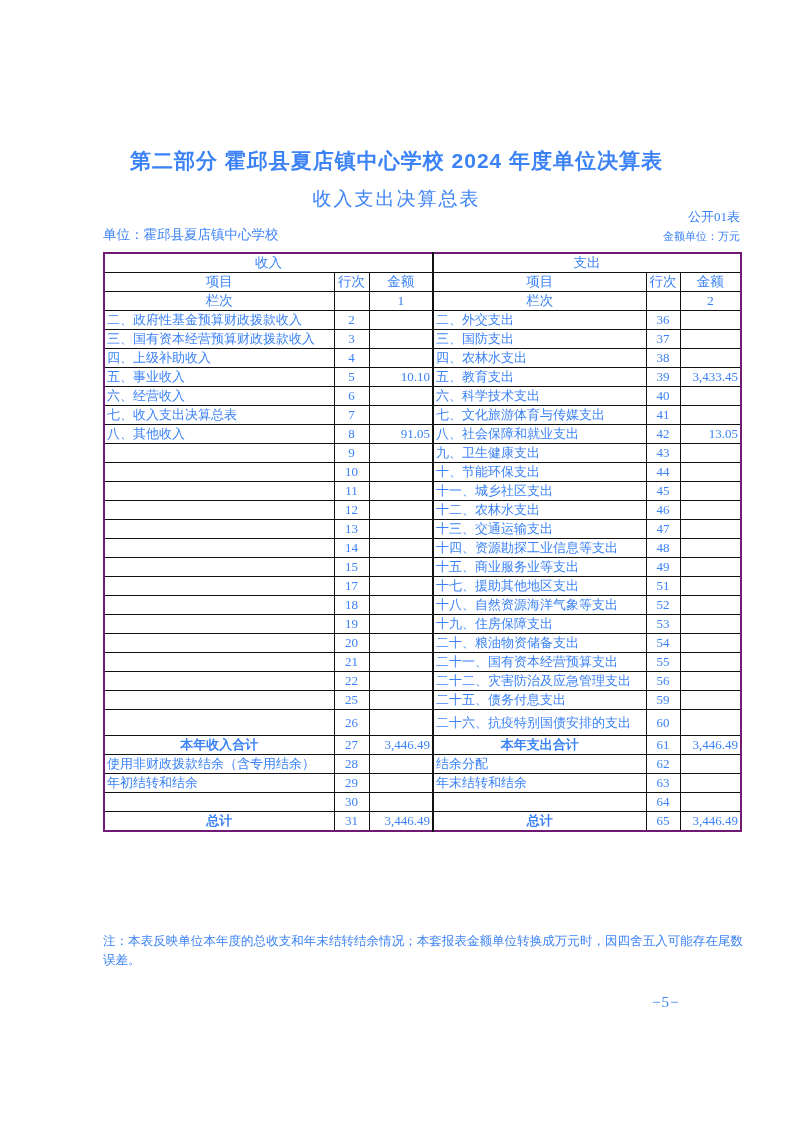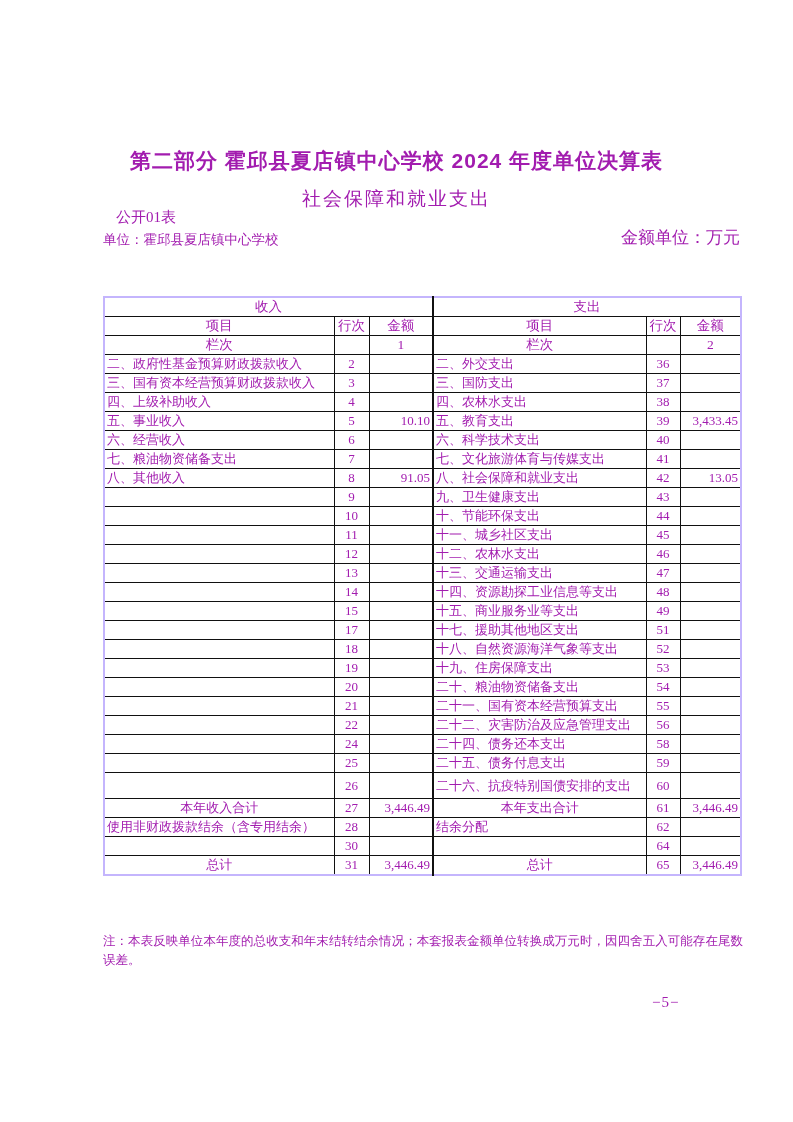--- a/index.html
+++ b/index.html
@@ -4,21 +4,21 @@
 <style>
   * { margin: 0; padding: 0; box-sizing: border-box; }
   html, body { background: #e8e8e8; }
   .page {
     position: relative;
     width: 793px;
     height: 1122px;
     margin: 0 auto;
     background: #ffffff;
     font-family: "Liberation Serif", "DejaVu Serif", serif;
-    color: #a21caf;
+    color: #3b82f6;
     overflow: hidden;
   }
   .doc-title {
     position: absolute;
     top: 147px; left: 0; width: 793px;
     text-align: center;
     font-family: "Liberation Sans", "DejaVu Sans", sans-serif;
     font-weight: bold;
     font-size: 21px;
     letter-spacing: 1px;
@@ -27,39 +27,39 @@
   .doc-subtitle {
     position: absolute;
     top: 186px; left: 0; width: 793px;
     text-align: center;
     font-size: 19px;
     letter-spacing: 2px;
     white-space: nowrap;
   }
   .table-code {
     position: absolute;
-    top: 208px; left: 116px; width: 637px;
-    font-size: 15px;
+    top: 208px; left: 103px; width: 637px;
+    text-align: right;
+    font-size: 13px;
   }
   .meta-row {
     position: absolute;
     top: 226px; left: 103px; width: 637px;
     display: flex;
     justify-content: space-between;
     align-items: flex-end;
   }
   .unit-name { font-size: 13.5px; text-align: center; }
-  .amount-unit { font-size: 17px; margin-left: 32px; }
+  .amount-unit { font-size: 11px; margin-left: 32px; }
   .table-wrap { position: absolute; top: 252px; left: 103px; width: 637px; }
   table.acct {
     width: 637px;
     border-collapse: collapse;
     table-layout: fixed;
-    border: 2px solid #c4b5fd;
-    margin-top: 44px;
+    border: 2px solid #701a75;
   }
   table.acct th, table.acct td {
     border: 1px solid #111111;
     font-size: 13px;
     padding: 0 2px;
     overflow: hidden;
     white-space: nowrap;
     vertical-align: middle;
   }
   table.acct th {
@@ -68,21 +68,21 @@
     height: 17px;
     font-size: 13.5px;
   }
   table.acct td { height: 19px; }
   tr.tall td { height: 26px; }
   td.item { text-align: left; }
   td.line { text-align: center; }
   td.amount { text-align: right; }
   td.sum {
     text-align: center;
-    font-weight: normal;
+    font-weight: bold;
     font-family: "Liberation Sans", "DejaVu Sans", sans-serif;
     font-size: 12.5px;
   }
   .mid { border-left: 2px solid #111111 !important; }
   .footnote {
     position: absolute;
     top: 932px; left: 103px; width: 640px;
     font-size: 12.5px;
     line-height: 1.55;
     text-align: justify;
@@ -93,21 +93,21 @@
     font-size: 15px;
     letter-spacing: 1px;
   }
 </style>
 </head>
 <body>
 
 <div class="page">
 
   <div class="doc-title">第二部分 霍邱县夏店镇中心学校 2024 年度单位决算表</div>
-  <div class="doc-subtitle">社会保障和就业支出</div>
+  <div class="doc-subtitle">收入支出决算总表</div>
   <div class="table-code">公开01表</div>
 
   <div class="meta-row">
     <span class="unit-name">单位：霍邱县夏店镇中心学校</span>
     <span class="amount-unit">金额单位：万元</span>
   </div>
 
   <div class="table-wrap">
     <table class="acct">
       <colgroup>
@@ -175,21 +175,21 @@
           </tr>
           <tr>
             <td class="item">六、经营收入</td>
             <td class="line">6</td>
             <td class="amount"></td>
             <td class="item mid">六、科学技术支出</td>
             <td class="line">40</td>
             <td class="amount"></td>
           </tr>
           <tr>
-            <td class="item">七、粮油物资储备支出</td>
+            <td class="item">七、收入支出决算总表</td>
             <td class="line">7</td>
             <td class="amount"></td>
             <td class="item mid">七、文化旅游体育与传媒支出</td>
             <td class="line">41</td>
             <td class="amount"></td>
           </tr>
           <tr>
             <td class="item">八、其他收入</td>
             <td class="line">8</td>
             <td class="amount">91.05</td>
@@ -296,28 +296,20 @@
           <tr>
             <td class="item"></td>
             <td class="line">22</td>
             <td class="amount"></td>
             <td class="item mid">二十二、灾害防治及应急管理支出</td>
             <td class="line">56</td>
             <td class="amount"></td>
           </tr>
           <tr>
             <td class="item"></td>
-            <td class="line">24</td>
-            <td class="amount"></td>
-            <td class="item mid">二十四、债务还本支出</td>
-            <td class="line">58</td>
-            <td class="amount"></td>
-          </tr>
-          <tr>
-            <td class="item"></td>
             <td class="line">25</td>
             <td class="amount"></td>
             <td class="item mid">二十五、债务付息支出</td>
             <td class="line">59</td>
             <td class="amount"></td>
           </tr>
           <tr class="tall">
             <td class="item"></td>
             <td class="line">26</td>
             <td class="amount"></td>
@@ -335,20 +327,28 @@
           </tr>
           <tr>
             <td class="item">使用非财政拨款结余（含专用结余）</td>
             <td class="line">28</td>
             <td class="amount"></td>
             <td class="item mid">结余分配</td>
             <td class="line">62</td>
             <td class="amount"></td>
           </tr>
           <tr>
+            <td class="item">年初结转和结余</td>
+            <td class="line">29</td>
+            <td class="amount"></td>
+            <td class="item mid">年末结转和结余</td>
+            <td class="line">63</td>
+            <td class="amount"></td>
+          </tr>
+          <tr>
             <td class="item"></td>
             <td class="line">30</td>
             <td class="amount"></td>
             <td class="item mid"></td>
             <td class="line">64</td>
             <td class="amount"></td>
           </tr>
           <tr>
             <td class="item sum">总计</td>
             <td class="line">31</td>

